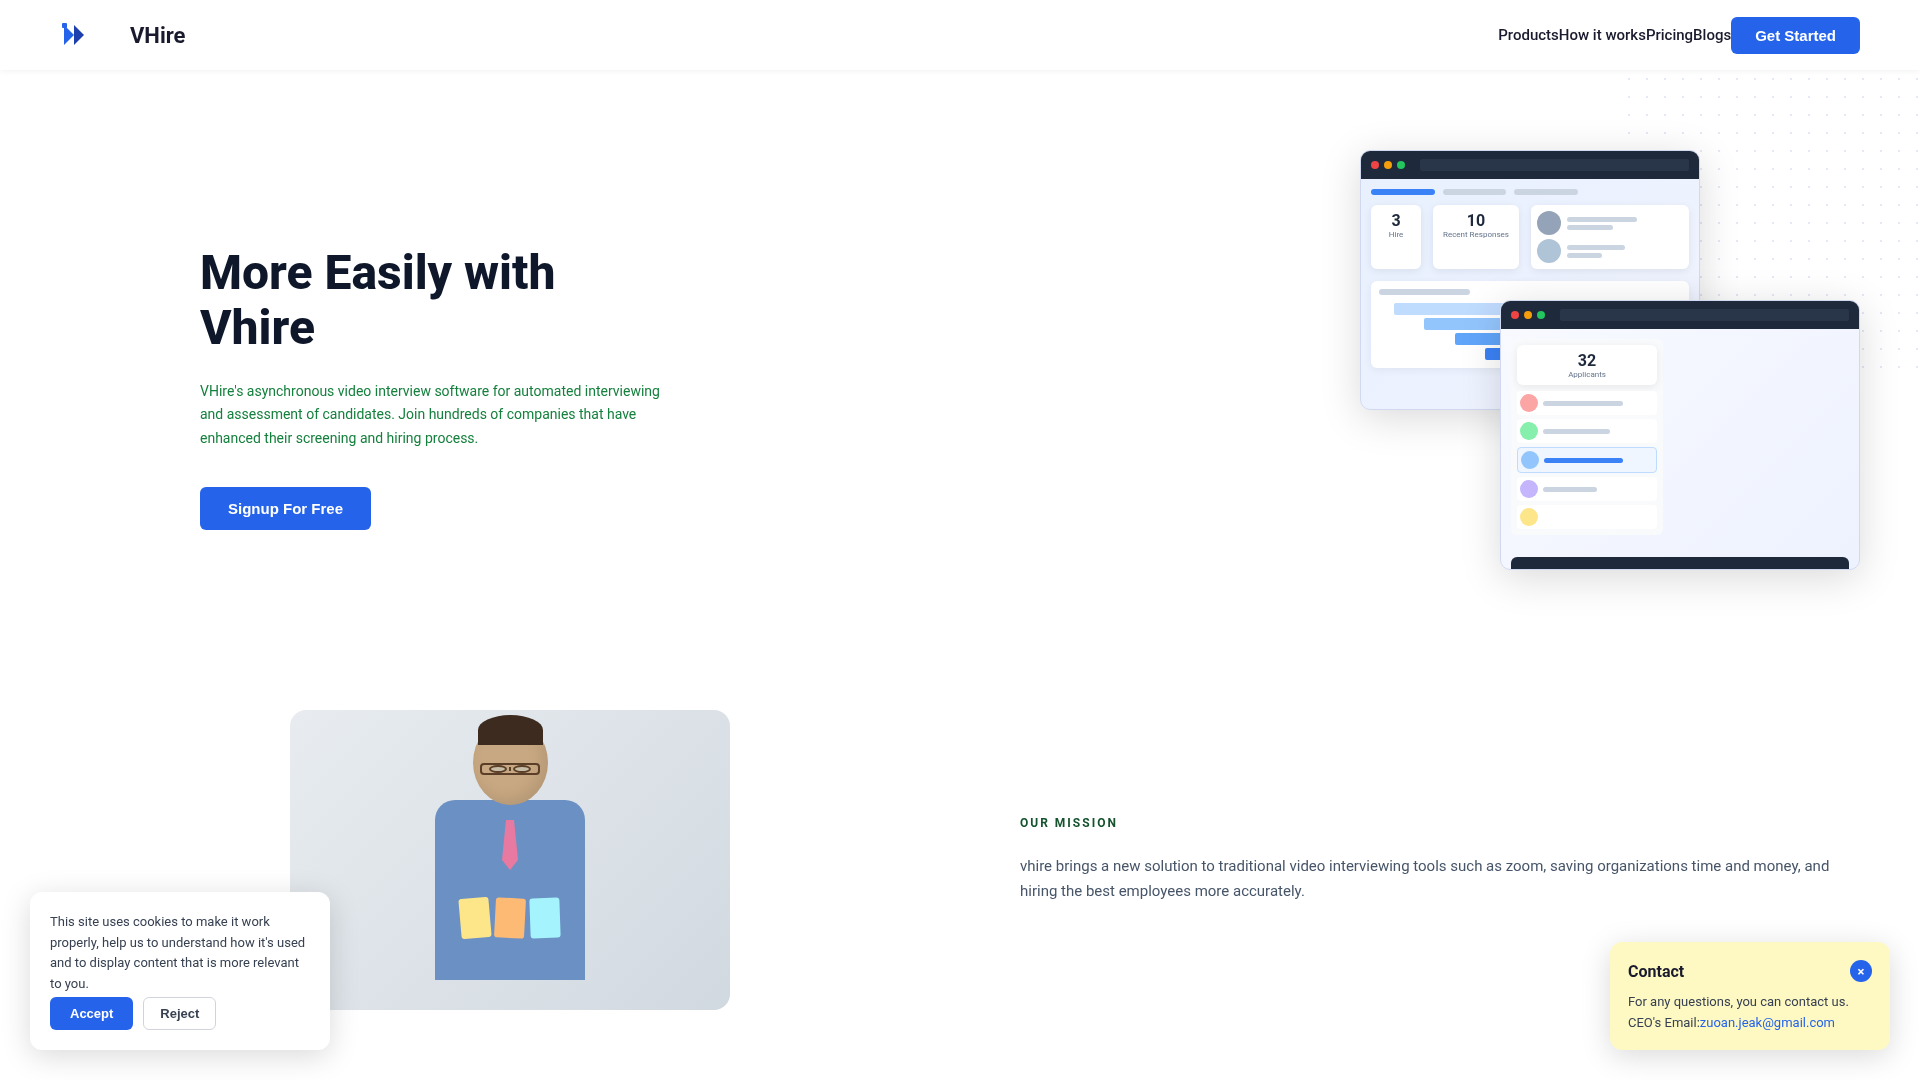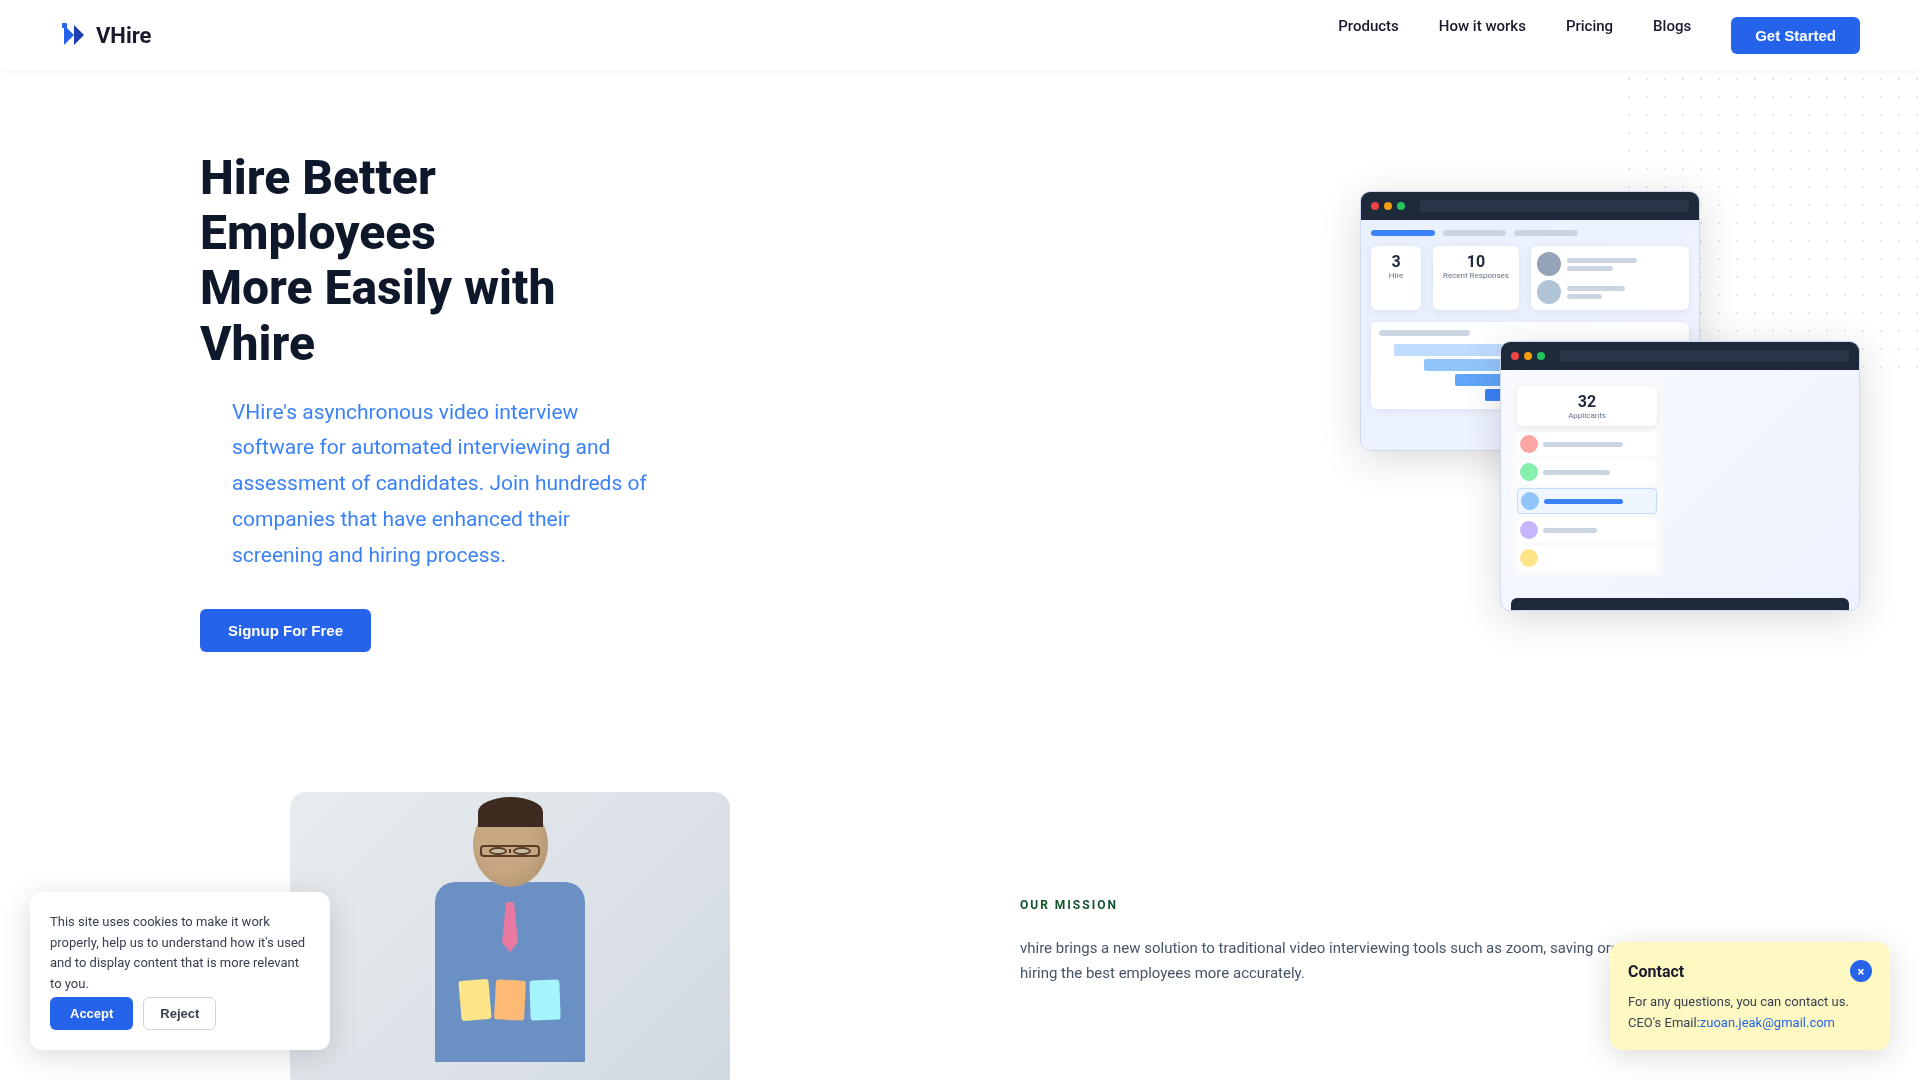--- a/index.html
+++ b/index.html
@@ -9,36 +9,36 @@
     .navbar {
       position: fixed; top: 0; left: 0; width: 100%; background: #fff;
       display: flex; align-items: center; justify-content: space-between;
       padding: 0 60px; height: 70px; z-index: 100;
       box-shadow: 0 1px 6px rgba(0,0,0,0.06);
     }
     .logo {
       display: flex; align-items: center; gap: 8px; text-decoration: none; color: #1a1a2e;
     }
     .logo-icon { width: 28px; height: 28px; }
-    .logo-text { font-size: 22px; font-weight: 700; color: #1a1a2e; }
-    .nav-links { display: flex; gap: 40px; }
+    .logo-text { font-size: 22px; font-weight: 700; color: #1a1a2e; margin-left: 34px; }
+    .nav-links { display: flex; align-items: center; }
     .nav-link { text-decoration: none; color: #1a1a2e; font-size: 15px; font-weight: 500; cursor: pointer; }
     .btn-get-started {
       background: #2563eb; color: #fff; border: none; border-radius: 6px;
       padding: 10px 24px; font-size: 15px; font-weight: 600; cursor: pointer;
     }
 
     
     .hero {
       margin-top: 70px; display: flex; align-items: center; justify-content: space-between;
       padding: 80px 60px 60px 200px; min-height: 560px; position: relative; overflow: hidden;
     }
     .hero-left { max-width: 460px; }
     .hero-title { font-size: 48px; font-weight: 800; line-height: 1.15; color: #0f172a; margin-bottom: 24px; }
-    .hero-desc { font-size: 21px; color: #3b82f6; line-height: 1.7; margin-bottom: 36px; margin-left: 32px; }
+    .hero-desc { font-size: 14px; color: #15803d; line-height: 1.7; margin-bottom: 36px; }
     .btn-signup {
       background: #2563eb; color: #fff; border: none; border-radius: 6px;
       padding: 13px 28px; font-size: 15px; font-weight: 600; cursor: pointer;
     }
 
     
     .hero-right {
       position: relative; width: 500px; height: 420px; flex-shrink: 0;
     }
     .mock-screen {
@@ -155,21 +155,21 @@
     <a class="nav-link" href="#">Pricing</a>
     <a class="nav-link" href="#">Blogs</a>
     <button class="btn-get-started">Get Started</button>
   </div>
 </nav>
 
 <section class="hero">
   <div class="dot-bg"></div>
   <div class="hero-left">
     <h1 class="hero-title">
-      <span>Hire Better Employees</span><br>
+      <br>
       <span>More Easily with Vhire</span>
     </h1>
     <p class="hero-desc">VHire's asynchronous video interview software for automated interviewing and assessment of candidates. Join hundreds of companies that have enhanced their screening and hiring process.</p>
     <button class="btn-signup">Signup For Free</button>
   </div>
 
   <div class="hero-right">
 
     <div class="mock-screen mock-screen-1">
       <div class="mock-bar">

